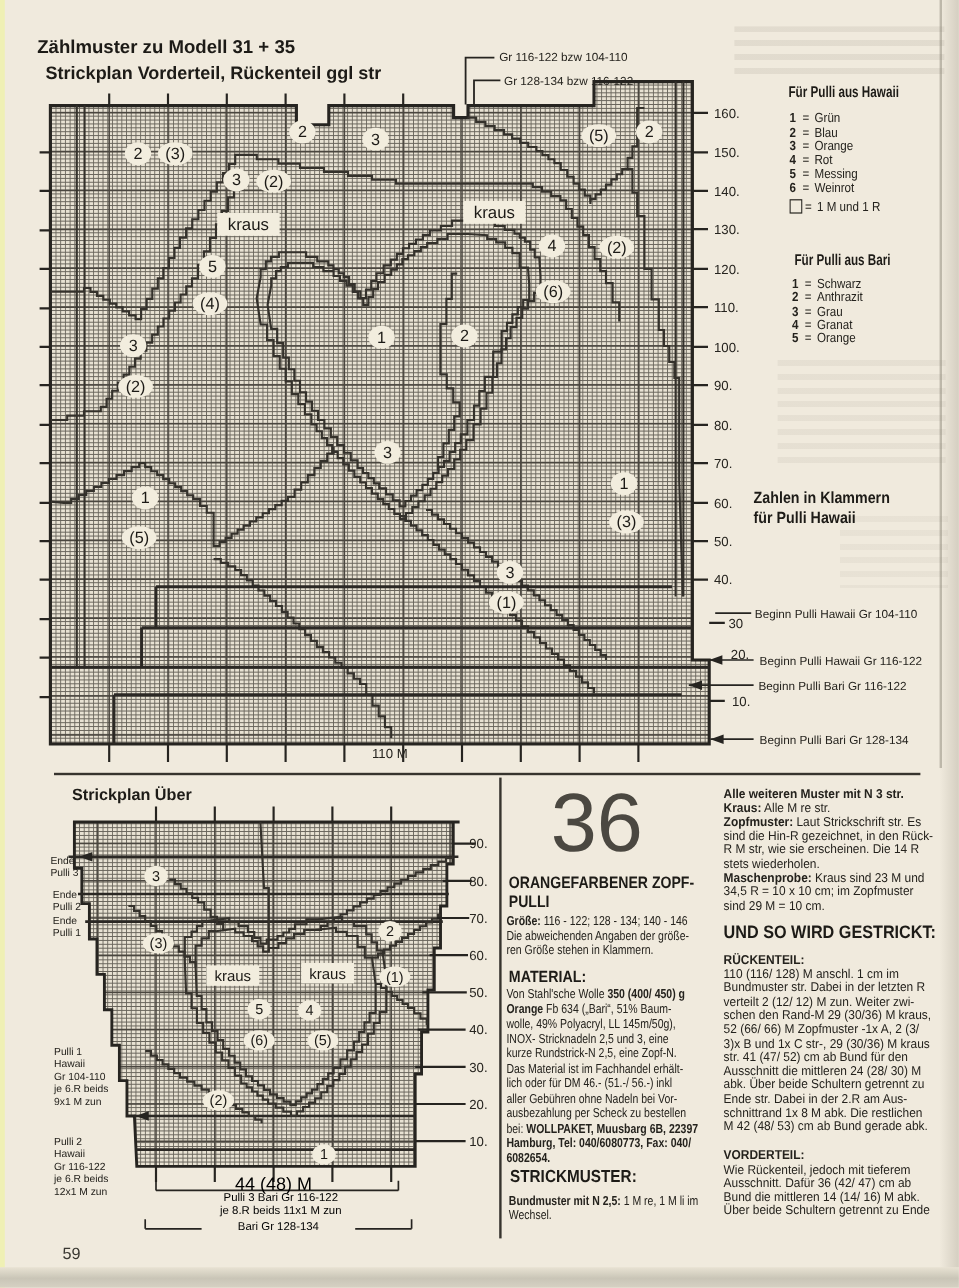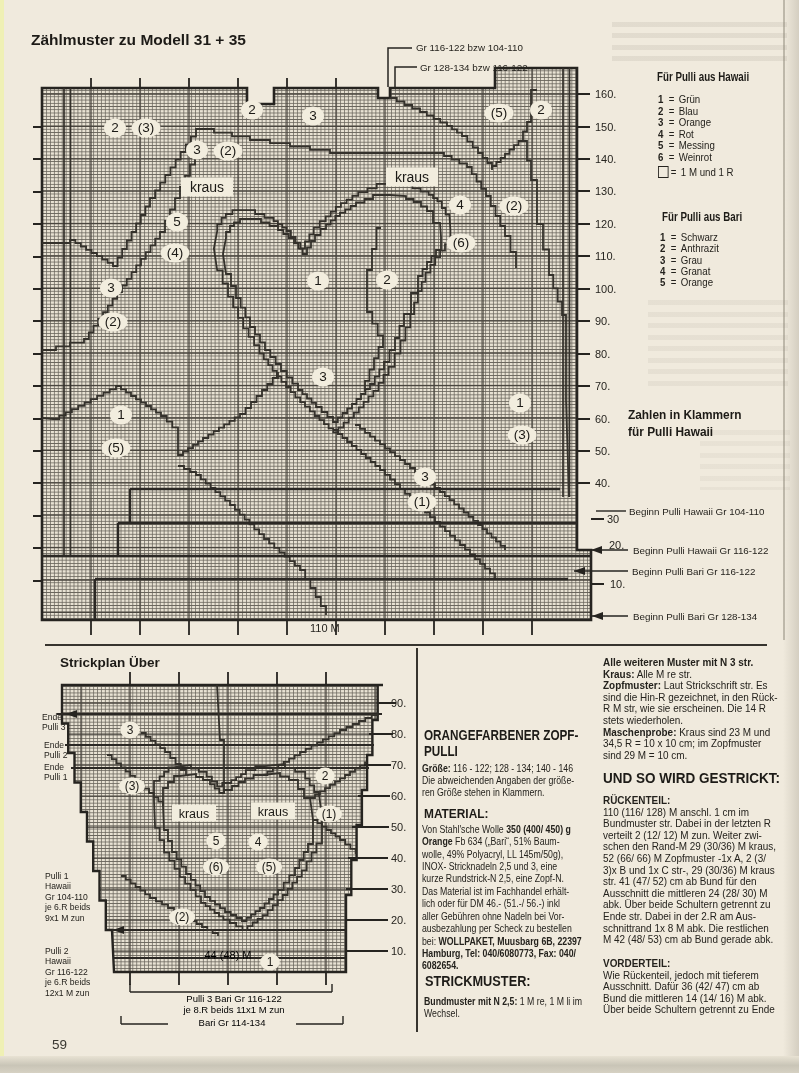--- a/index.html
+++ b/index.html
@@ -18,20 +18,21 @@
 <div id="page">
 <div class="abs" style="left:0;top:0;width:4px;height:1073px;background:#eff0b4;"></div>
 <div class="abs" style="left:0;top:1056px;width:799px;height:17px;background:linear-gradient(180deg,#e8e2d3 0%,#c9c5b7 55%,#d6d1c3 100%);"></div>
 <div class="abs" style="right:0;top:0;width:16px;height:1056px;background:linear-gradient(90deg,rgba(185,179,165,0),rgba(185,179,165,0.5));"></div>
 <div class="abs" style="left:783px;top:0;width:1.5px;height:640px;background:rgba(150,144,130,0.55);"></div>
 
 <div class="abs" style="left:612px;top:22px;width:175px;height:42px;opacity:.14;background:repeating-linear-gradient(180deg,#8a8275 0 5px,transparent 5px 11.5px);"></div>
 <div class="abs" style="left:648px;top:300px;width:140px;height:90px;opacity:.10;background:repeating-linear-gradient(180deg,#8a8275 0 5px,transparent 5px 11.5px);"></div>
 <div class="abs" style="left:700px;top:430px;width:90px;height:60px;opacity:.08;background:repeating-linear-gradient(180deg,#8a8275 0 5px,transparent 5px 11.5px);"></div>
 <div class="abs b" style="left:31px;top:31px;font-size:15.5px;">Zählmuster zu Modell 31 + 35</div>
+<div class="abs b" style="left:38px;top:53px;font-size:15px;">Strickplan Vorderteil, Rückenteil ggl str</div>
 
 <svg width="799" height="1073" style="position:absolute;left:0;top:0">
 <defs>
 <pattern id="fg" width="3.92" height="3.24" patternUnits="userSpaceOnUse">
   <rect width="3.92" height="3.24" fill="#e8e2d3"></rect>
   <path d="M3.62 0 V3.24 M0 2.94 H3.92" stroke="#68645b" stroke-width="0.88" fill="none"></path>
 </pattern>
 </defs>
 <clipPath id="mc">
         <path d="M42 88 H247 V104 H274 V88 H378 V98 H390 V88 H495 V68 H577 V550 H591 V620 H42 Z"></path>
@@ -222,27 +223,28 @@
 
 <div class="abs b" style="left:628px;top:406px;font-size:13.5px;line-height:17px;transform:scaleX(.88);transform-origin:0 0;">Zahlen in Klammern<br>für Pulli Hawaii</div>
 
 <div class="abs b" style="left:60px;top:655px;font-size:13.5px;">Strickplan Über</div>
 <div class="abs sl" style="left:42px;top:712px;">Ende<br>Pulli 3</div>
     <div class="abs sl" style="left:44px;top:740px;">Ende<br>Pulli 2</div>
     <div class="abs sl" style="left:44px;top:762px;">Ende<br>Pulli 1</div>
     <div class="abs sl" style="left:45px;top:871px;">Pulli 1<br>Hawaii<br>Gr 104-110<br>je 6.R beids<br>9x1 M zun</div>
     <div class="abs sl" style="left:45px;top:946px;">Pulli 2<br>Hawaii<br>Gr 116-122<br>je 6.R beids<br>12x1 M zun</div>
 
-<div class="abs" style="left:228px;top:949px;font-size:11px;transform:translateX(-50%);">44 (48) M</div>
+<div class="abs" style="left:228px;top:979px;font-size:15px;transform:translateX(-50%);">44 (48) M</div>
 <div class="abs" style="left:234px;top:993px;font-size:9.5px;transform:translateX(-50%);text-align:center;line-height:11px;">Pulli 3 Bari Gr 116-122<br>je 8.R beids 11x1 M zun</div>
-<div class="abs" style="left:232px;top:1017px;font-size:9.5px;transform:translateX(-50%);">Bari Gr 114-134</div>
+<div class="abs" style="left:232px;top:1017px;font-size:9.5px;transform:translateX(-50%);">Bari Gr 128-134</div>
 
 <div class="abs" style="left:45px;top:644px;width:722px;height:1.6px;background:#37342e;"></div>
 <div class="abs" style="left:416px;top:648px;width:1.6px;height:384px;background:#37342e;"></div>
 
+<div class="abs" style="left:459px;top:646px;font-size:69px;color:#4b4841;">36</div>
 <div class="abs b" style="left:424px;top:728px;font-size:13.8px;line-height:16px;transform:scaleX(.85);transform-origin:0 0;">ORANGEFARBENER ZOPF-<br>PULLI</div>
 <div class="abs col" style="left:422px;top:762px;"><b>Größe:</b> 116 - 122; 128 - 134; 140 - 146</div>
     <div class="abs col" style="left:422px;top:774px;">Die abweichenden Angaben der größe-</div>
     <div class="abs col" style="left:422px;top:786px;">ren Größe stehen in Klammern.</div>
     <div class="abs b" style="left:424px;top:806px;font-size:13.5px;transform:scaleX(.88);transform-origin:0 50%;">MATERIAL:</div>
     <div class="abs col" style="left:422px;top:823px;">Von Stahl'sche Wolle <b>350 (400/ 450) g</b></div>
     <div class="abs col" style="left:422px;top:835px;"><b>Orange</b> Fb 634 („Bari“, 51% Baum-</div>
     <div class="abs col" style="left:422px;top:848px;">wolle, 49% Polyacryl, LL 145m/50g),</div>
     <div class="abs col" style="left:422px;top:860px;">INOX- Stricknadeln 2,5 und 3, eine</div>
     <div class="abs col" style="left:422px;top:872px;">kurze Rundstrick-N 2,5, eine Zopf-N.</div>

